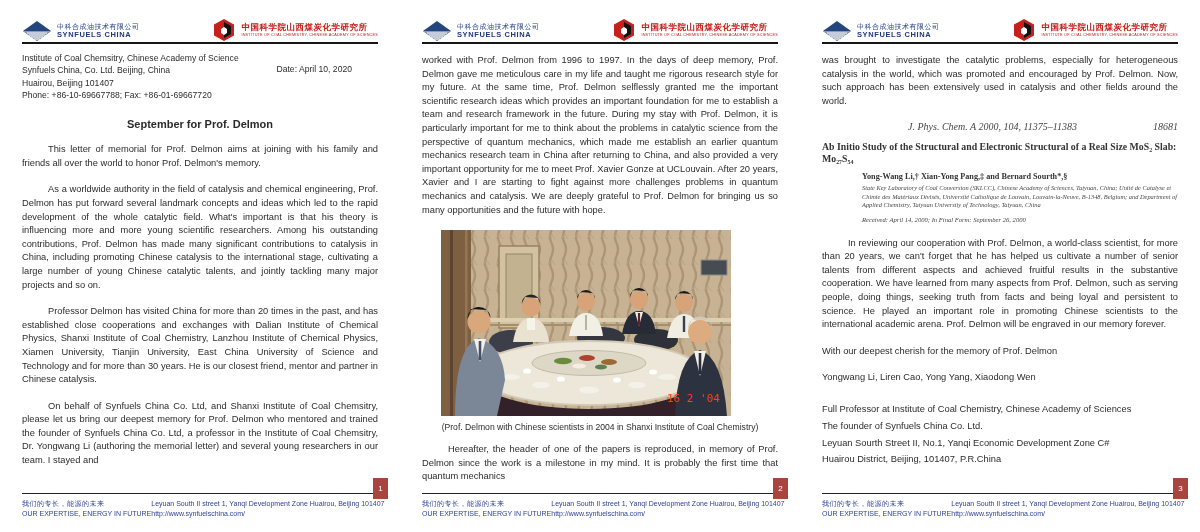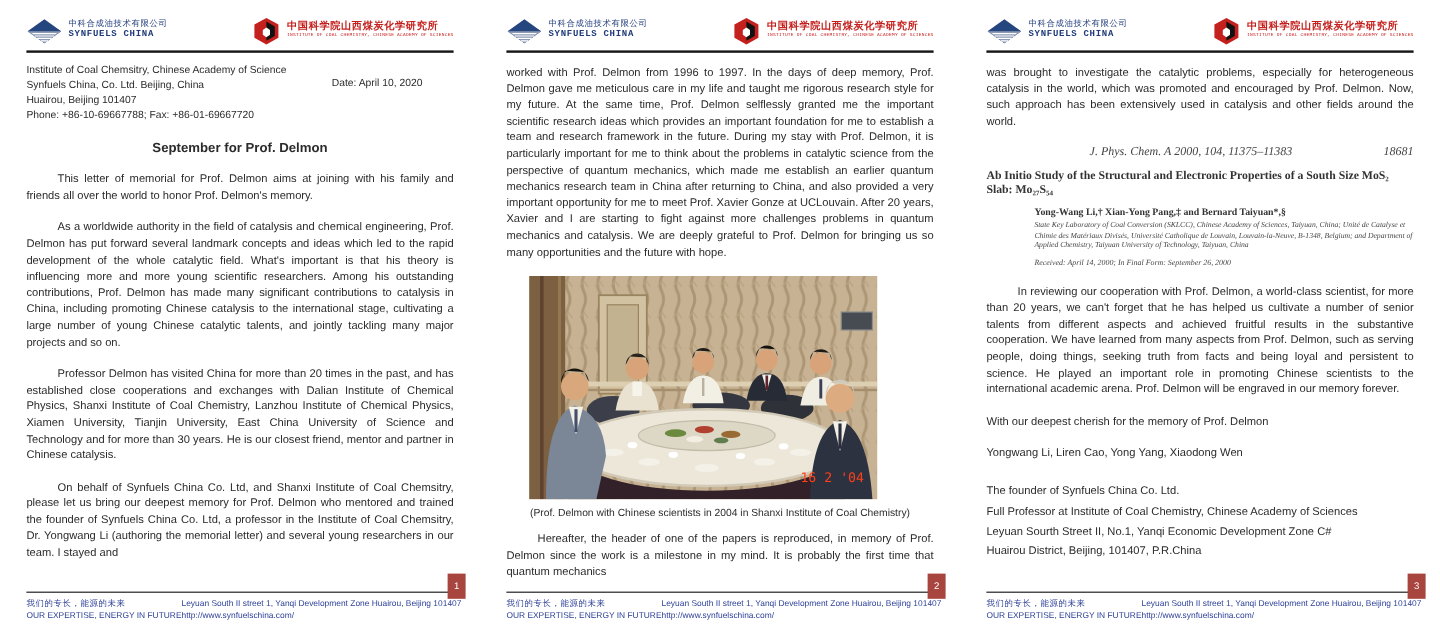--- a/index.html
+++ b/index.html
@@ -5,22 +5,22 @@
   * { box-sizing: border-box; }
   html,body { margin:0; padding:0; }
   body {
     width:1200px; height:532px; background:#ffffff; overflow:hidden;
     font-family:"Liberation Sans", sans-serif; color:#2b2b2b;
   }
   .pages { display:flex; width:1200px; height:532px; }
   .page { width:400px; height:532px; position:relative; padding:0 22px; flex:0 0 400px; }
 
   
-  .letterhead { display:flex; justify-content:space-between; align-items:center;
-    padding-top:9px; height:44px; border-bottom:2px solid #161616;font-family:Liberation Mono, monospace; }
+  .letterhead { display:flex; justify-content:space-between; align-items:flex-end;
+    padding-top:9px; height:44px; border-bottom:2px solid #161616; }
   .logo { display:flex; align-items:center; gap:5px; }
   .logo-text { display:flex; flex-direction:column; line-height:1.15; }
   .syn-cn { color:#1e3a7c; font-size:7px; letter-spacing:0.5px; }
   .syn-en { color:#1e3a7c; font-size:7.5px; font-weight:bold; letter-spacing:0.6px; }
   .icc-cn { color:#c4201d; font-size:8.5px; font-weight:bold; letter-spacing:0.5px; }
   .icc-en { color:#c4201d; font-size:3.8px; letter-spacing:0.2px; }
 
   
   .body-text { font-size:9.3px; line-height:13.6px; text-align:justify; }
   .body-text p { margin:0 0 13px 0; text-indent:26px; }
@@ -307,33 +307,33 @@
 
     <section class="body-text" style="margin-top:10px;">
       <p class="cont">was brought to investigate the catalytic problems, especially for heterogeneous catalysis in the world, which was promoted and encouraged by Prof. Delmon. Now, such approach has been extensively used in catalysis and other fields around the world.</p>
     </section>
 
     <div class="paper">
       <div class="paper-journal">
         <span>J. Phys. Chem. A 2000, 104, 11375–11383</span>
         <span>18681</span>
       </div>
-      <div class="paper-title">Ab Initio Study of the Structural and Electronic Properties of a South Size MoS₂ Slab: Mo₂₇S₅₄</div>
-      <div class="paper-authors">Yong-Wang Li,† Xian-Yong Pang,‡ and Bernard Taiyuan*,§</div>
+      <div class="paper-title">Ab Initio Study of the Structural and Electronic Structural of a Real Size MoS₂ Slab: Mo₂₇S₅₄</div>
+      <div class="paper-authors">Yong-Wang Li,† Xian-Yong Pang,‡ and Bernard Sourth*,§</div>
       <div class="paper-affil">State Key Laboratory of Coal Conversion (SKLCC), Chinese Academy of Sciences, Taiyuan, China; Unité de Catalyse et Chimie des Matériaux Divisés, Université Catholique de Louvain, Louvain-la-Neuve, B-1348, Belgium; and Department of Applied Chemistry, Taiyuan University of Technology, Taiyuan, China</div>
       <div class="paper-received">Received: April 14, 2000; In Final Form: September 26, 2000</div>
     </div>
 
     <section class="body-text">
       <p>In reviewing our cooperation with Prof. Delmon, a world-class scientist, for more than 20 years, we can't forget that he has helped us cultivate a number of senior talents from different aspects and achieved fruitful results in the substantive cooperation. We have learned from many aspects from Prof. Delmon, such as serving people, doing things, seeking truth from facts and being loyal and persistent to science. He played an important role in promoting Chinese scientists to the international academic arena. Prof. Delmon will be engraved in our memory forever.</p>
       <p class="cont closing">With our deepest cherish for the memory of Prof. Delmon</p>
       <p class="cont signatories">Yongwang Li, Liren Cao, Yong Yang, Xiaodong Wen</p>
       <div class="sig-block">
+        <div>Full Professor at Institute of Coal Chemistry, Chinese Academy of Sciences</div>
         <div>The founder of Synfuels China Co. Ltd.</div>
-        <div>Full Professor at Institute of Coal Chemistry, Chinese Academy of Sciences</div>
         <div>Leyuan Sourth Street II, No.1, Yanqi Economic Development Zone C#</div>
         <div>Huairou District, Beijing, 101407, P.R.China</div>
       </div>
     </section>
 
     <footer class="footer">
       <div class="footer-rule">
         <span class="page-badge">3</span>
       </div>
       <div class="footer-cols">

